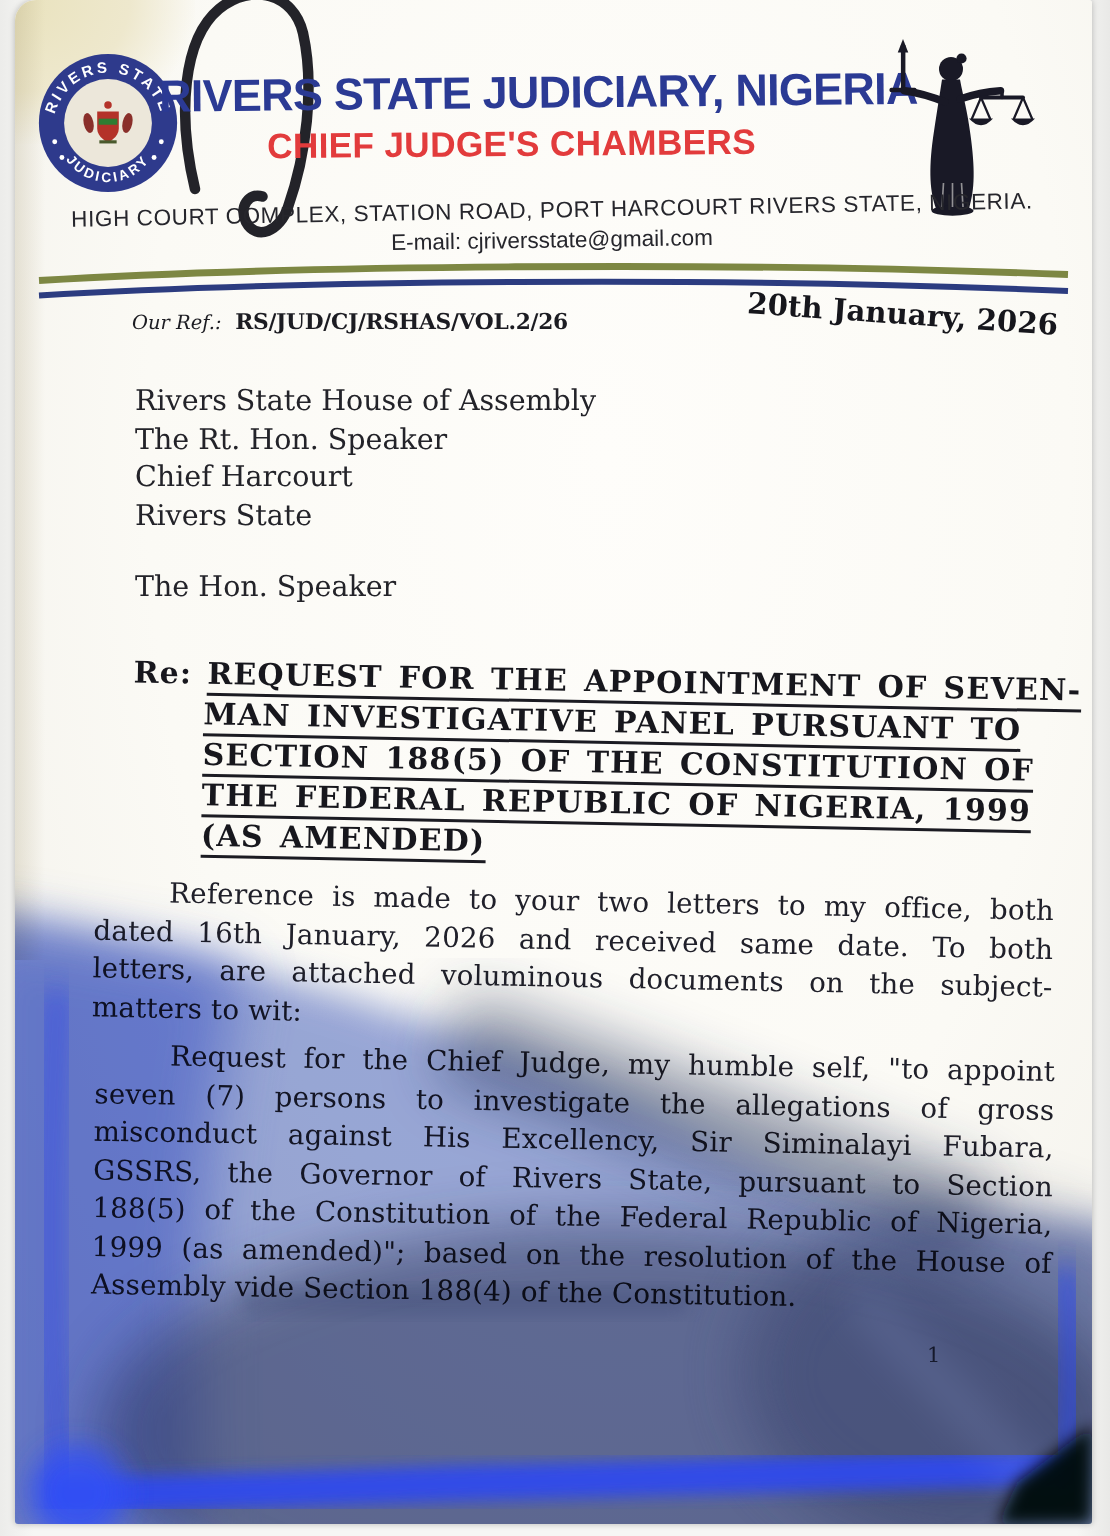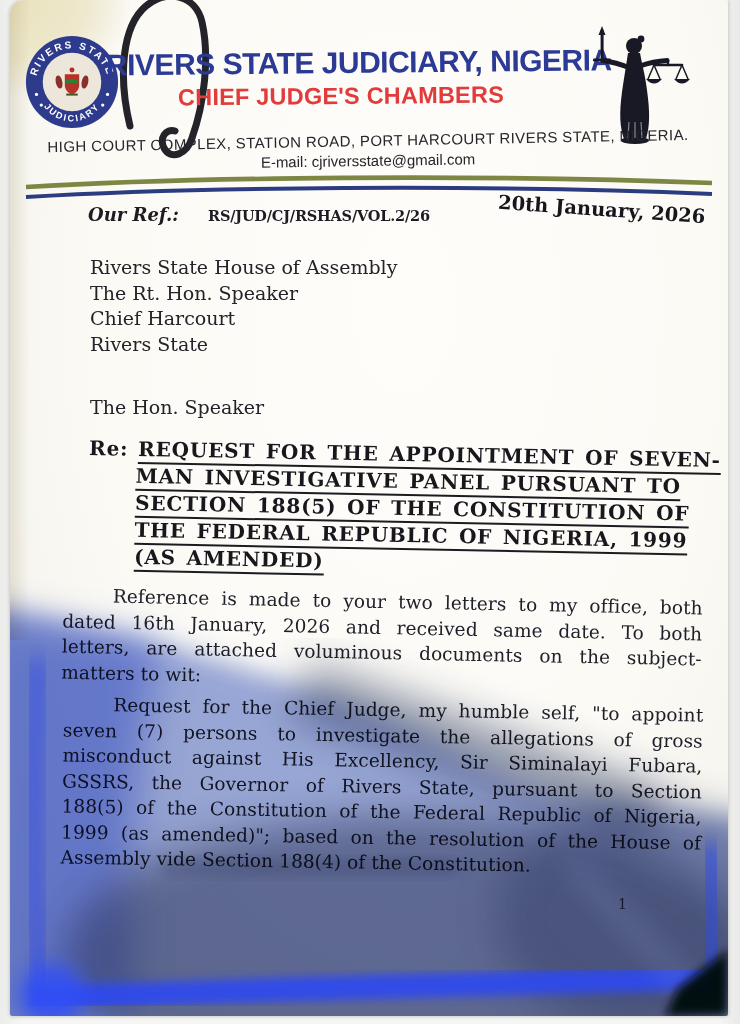--- a/index.html
+++ b/index.html
@@ -24,27 +24,27 @@
          color:#e23b3c;letter-spacing:.2px;margin-top:3px;transform:rotate(-.5deg);white-space:nowrap;}
   .addr-line{position:absolute;left:28px;top:132px;width:660px;text-align:center;
          font-family:"Liberation Sans", sans-serif;font-size:15px;color:#26262c;
          letter-spacing:.4px;transform:rotate(-1.1deg);white-space:nowrap;}
   .email-line{position:absolute;left:28px;top:152px;width:660px;text-align:center;
          font-family:"Liberation Sans", sans-serif;font-size:15px;color:#26262c;
          transform:rotate(-.9deg);}
   .rules{position:absolute;left:0;top:170px;width:718px;height:38px;}
   
   .ref-row{position:absolute;left:78px;top:204px;width:590px;}
-  .ref-label{font-style:italic;font-weight:bold;font-size:18px;color:#1c1c22;}
-  .ref-value{font-weight:bold;font-size:14.5px;color:#1c1c22;letter-spacing:-.2px;margin-left:24px;}
+  .ref-label{font-style:italic;font-weight:normal;font-size:13px;color:#1c1c22;}
+  .ref-value{font-weight:bold;font-size:14.5px;color:#1c1c22;letter-spacing:-.2px;margin-left:4px;}
   .date{position:absolute;left:488px;top:198px;font-weight:bold;font-size:19.5px;color:#16161c;
          transform:rotate(4deg);white-space:nowrap;}
   
   .recipient{position:absolute;left:80px;top:255px;font-size:19px;line-height:25.5px;color:#232329;}
-  .salutation{position:absolute;left:80px;top:396px;font-size:19px;color:#232329;}
+  .salutation{position:absolute;left:80px;top:380px;font-size:19px;color:#232329;}
   .subject{position:absolute;left:78px;top:441px;transform:rotate(1.1deg);
          font-weight:bold;font-size:20px;line-height:27px;color:#17171d;letter-spacing:.8px;word-spacing:3px;}
   .subject .row{white-space:nowrap;}
   .subject .cont{padding-left:47px;}
   .subject .u{border-bottom:2.5px solid #1b1b22;padding-bottom:1px;}
   .subject .re{margin-right:10px;}
   .para{position:absolute;left:52px;width:640px;font-size:18.5px;line-height:25.5px;
          color:#20202a;letter-spacing:.1px;}
   .p1{top:589px;transform:rotate(1.15deg);}
   .p2{top:697px;transform:rotate(1.0deg);}

